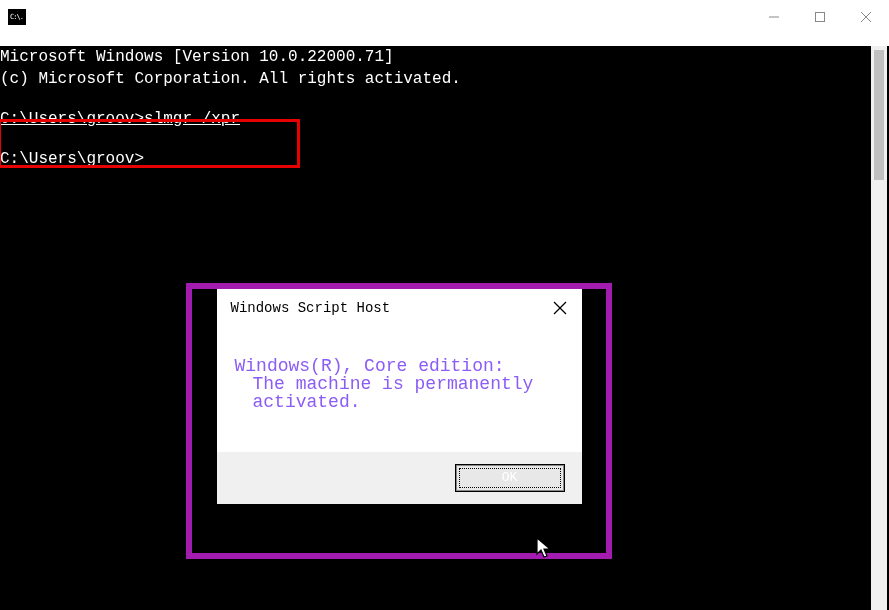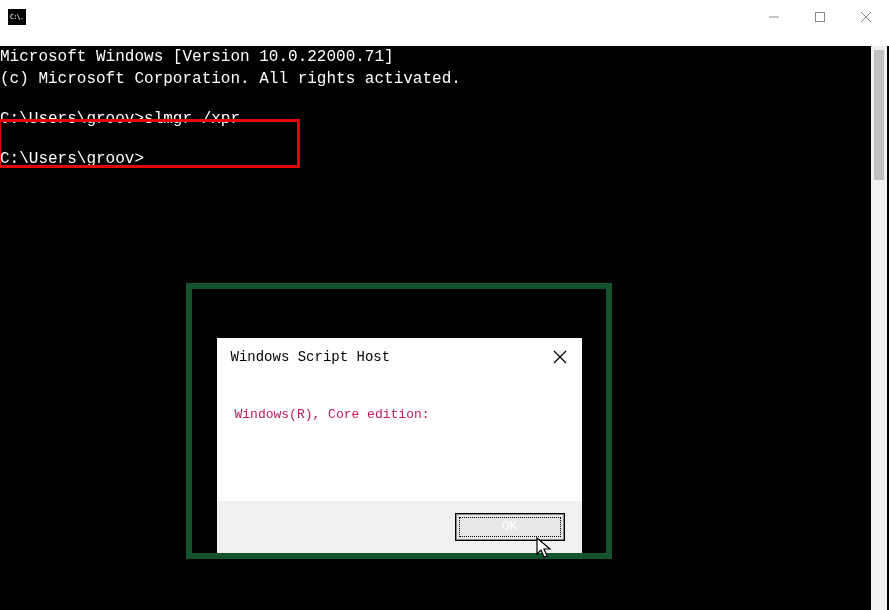--- a/index.html
+++ b/index.html
@@ -78,20 +78,21 @@
     .highlight-box-1 {
       position: absolute;
       border: 3px solid #e60000;
       background: transparent;
       pointer-events: none;
     }
     .command-line-wrapper {
       position: relative;
       margin-top: 18px;
       margin-bottom: 8px;
+      text-decoration: underline;
     }
     .scrollbar-track {
       position: absolute;
       right: 2px;
       top: 0;
       width: 16px;
       height: 100%;
       background: #f0f0f0;
     }
     .scrollbar-thumb {
@@ -102,23 +103,23 @@
       margin-right: 3px;
       height: 130px;
       background: #c0c0c0;
     }
     .dialog-highlight {
       position: absolute;
       left: 186px;
       top: 271px;
       width: 426px;
       height: 276px;
-      border: 6px solid #14532d;
-      display: flex;
-      align-items: flex-end;
+      border: 6px solid #a21caf;
+      display: flex;
+      align-items: flex-start;
       justify-content: center;
     }
     .dialog {
       background: #fff;
       width: 365px;
       height: 215px;
       display: flex;
       flex-direction: column;
       position: relative;
     }
@@ -141,22 +142,22 @@
       justify-content: center;
       color: #000;
     }
     .dialog-close svg {
       width: 14px;
       height: 14px;
     }
     .dialog-body {
       flex: 1;
       padding: 30px 18px 10px 18px;
-      font-size: 13px;
-      color: #be185d;
+      font-size: 18px;
+      color: #8b5cf6;
       line-height: 18px;
     }
     .dialog-body-line2 {
       padding-left: 18px;
     }
     .dialog-footer {
       height: 52px;
       background: #f0f0f0;
       display: flex;
       align-items: center;
@@ -236,20 +237,21 @@
         <div class="dialog-title-spacer"></div>
         <div class="dialog-close">
           <svg viewBox="0 0 14 14">
               <line x1="1" y1="1" x2="13" y2="13" stroke="currentColor" stroke-width="1.2"></line>
               <line x1="13" y1="1" x2="1" y2="13" stroke="currentColor" stroke-width="1.2"></line>
             </svg>
         </div>
       </div>
       <div class="dialog-body">
         <div>Windows(R), Core edition:</div>
+        <div class="dialog-body-line2">The machine is permanently activated.</div>
       </div>
       <div class="dialog-footer">
         <div class="ok-button">
           <span>OK</span>
         </div>
       </div>
     </div>
   </div>
 
   <div class="cursor">

